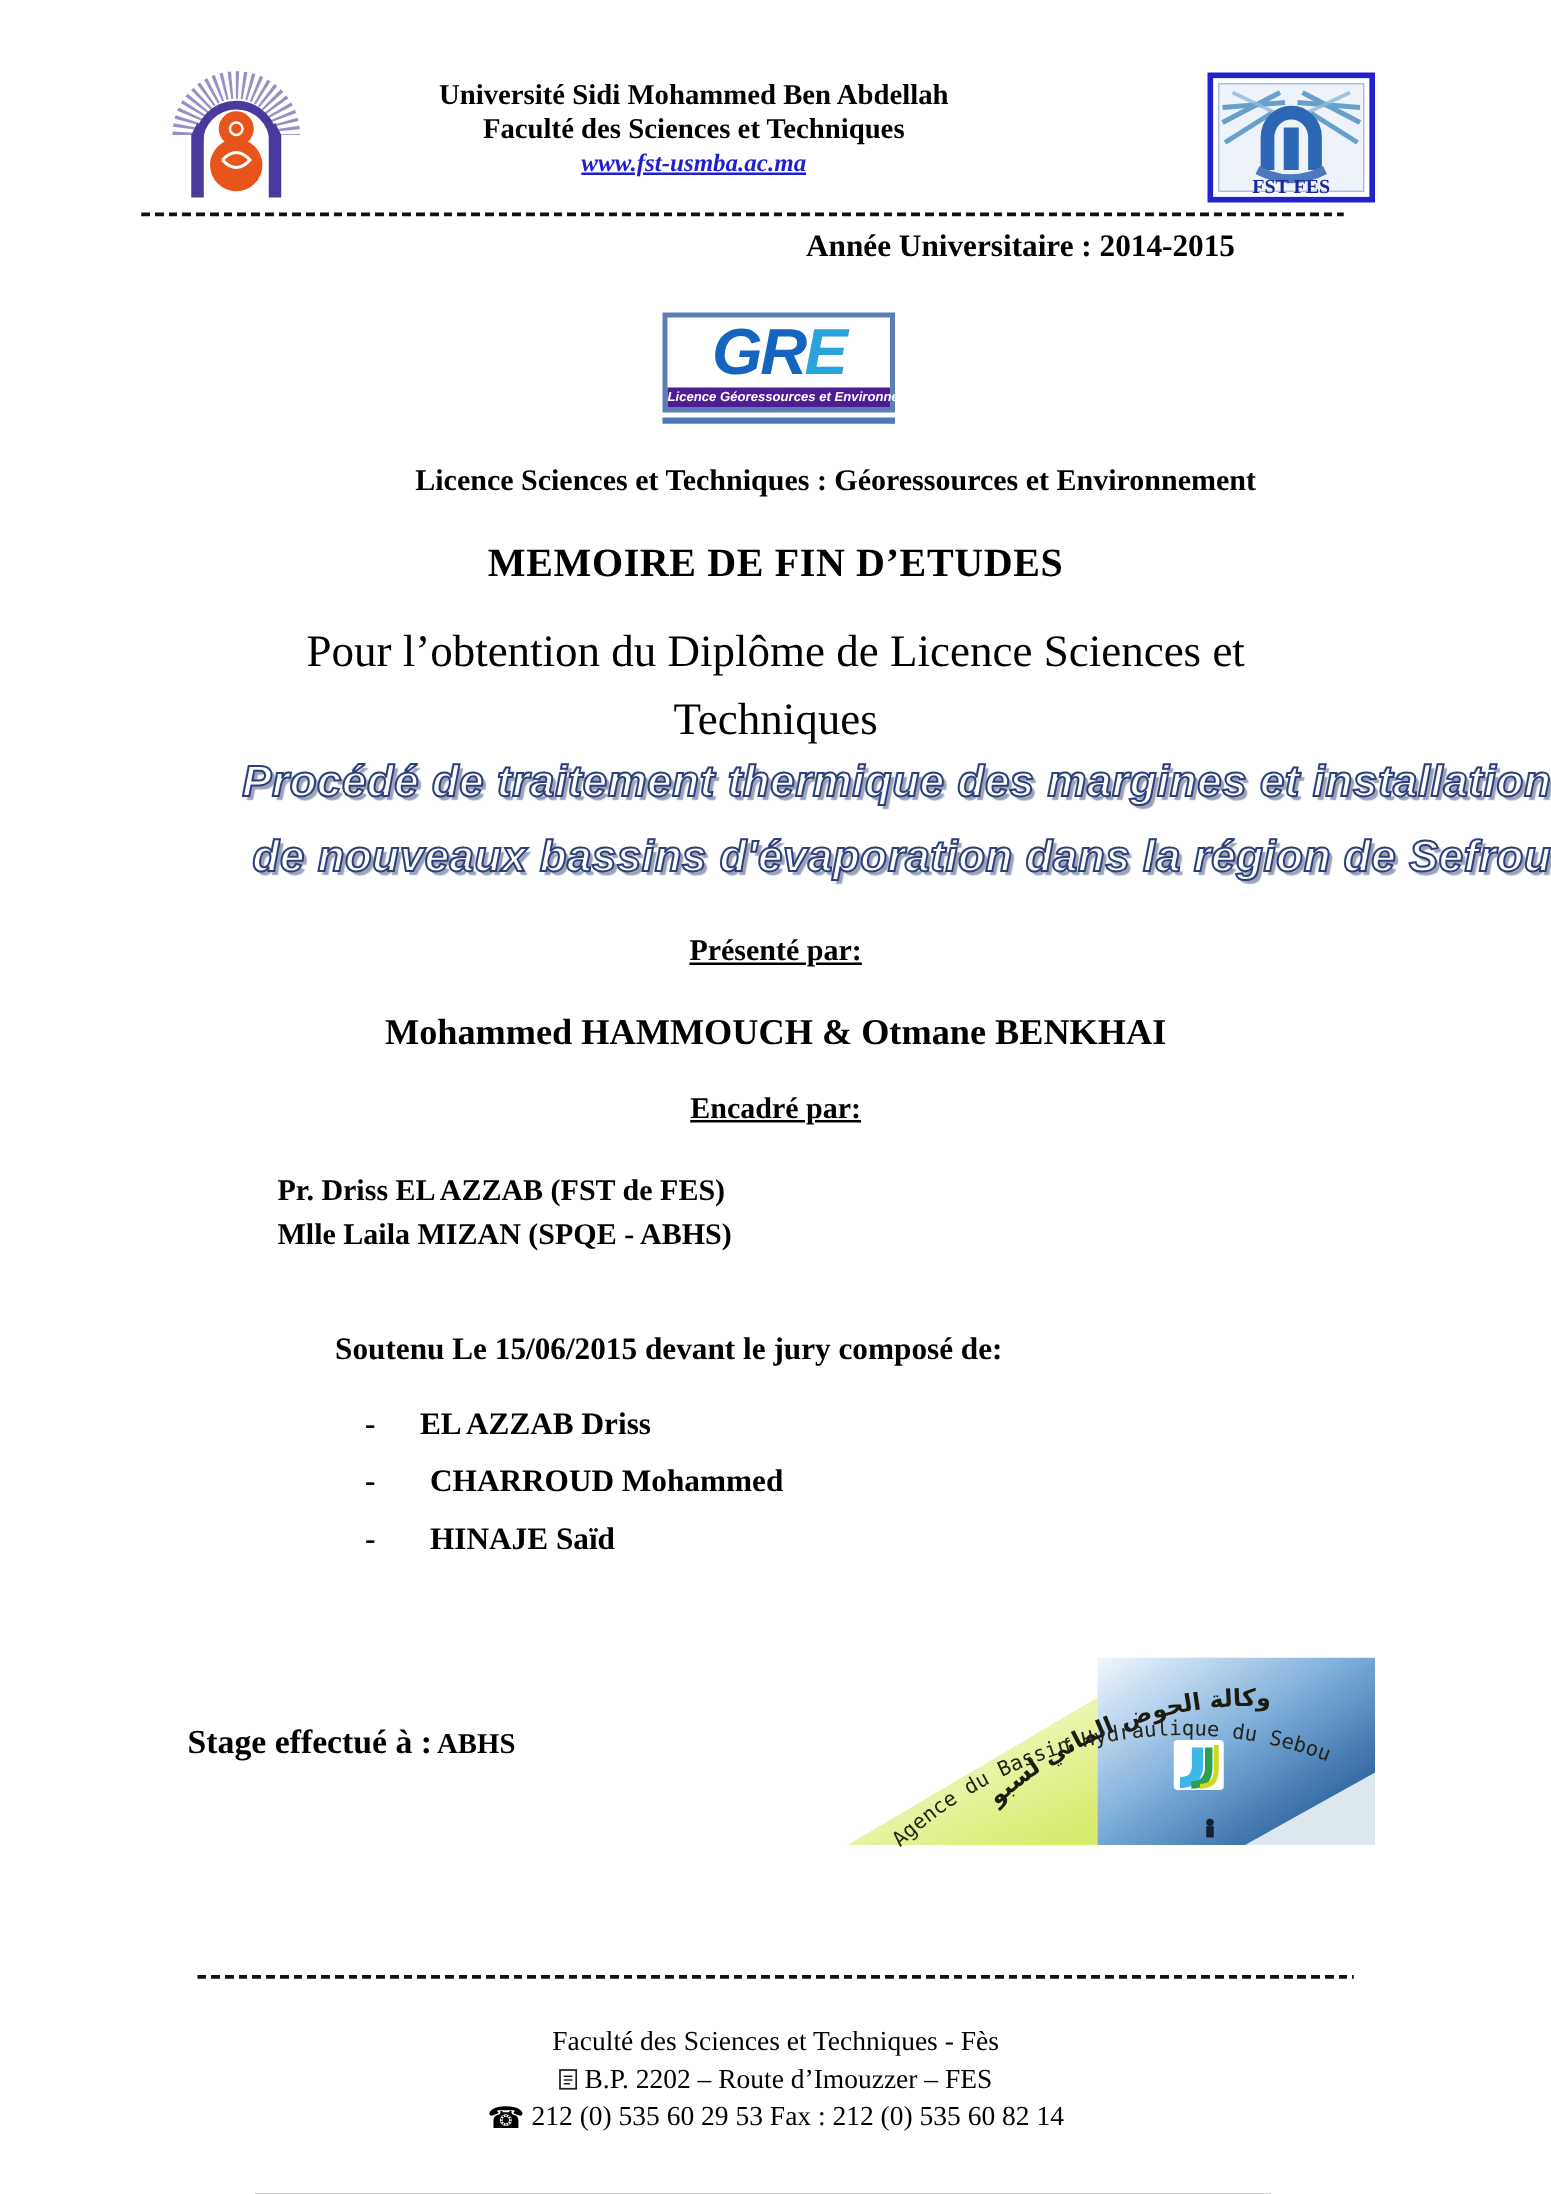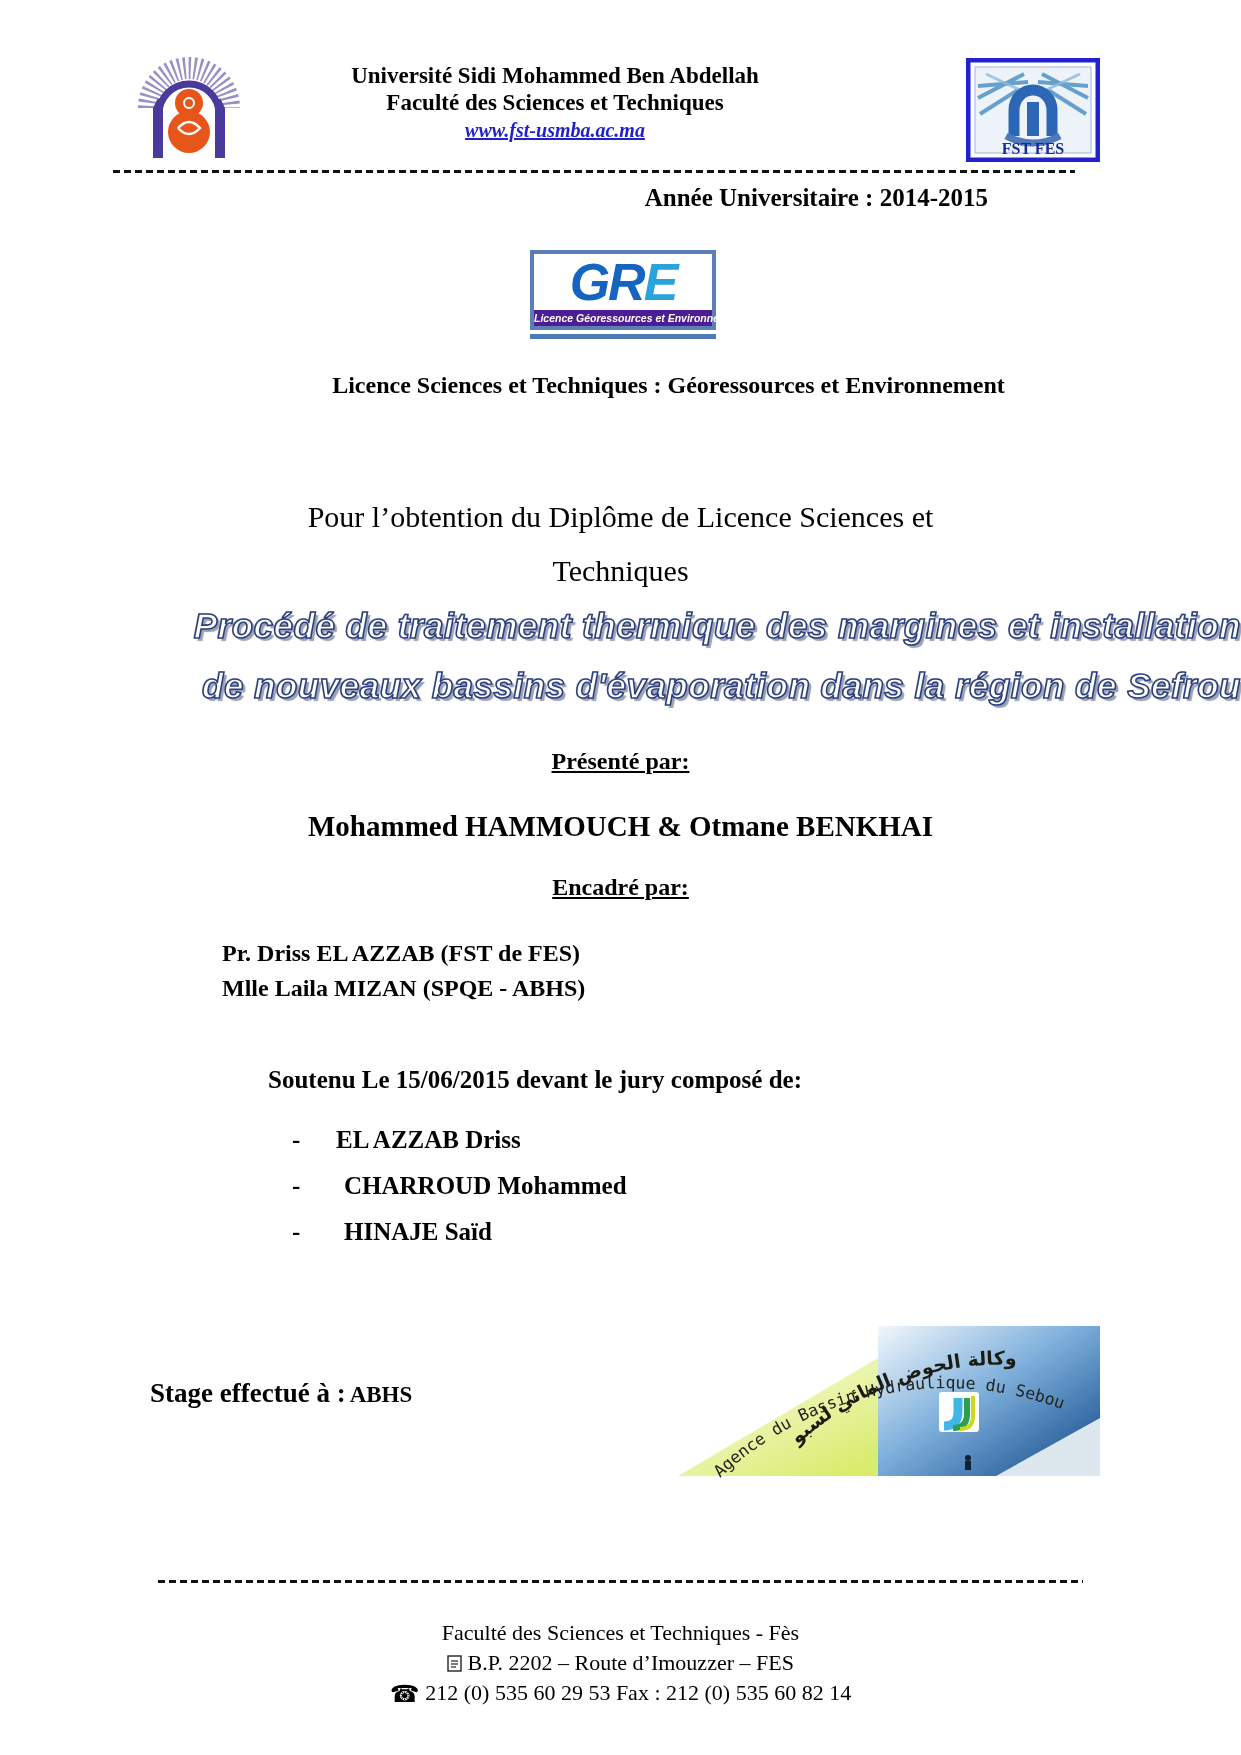--- a/index.html
+++ b/index.html
@@ -22,21 +22,21 @@
   
   .gre-box{width:178px;border:4px solid #5b7fb4;background:#fff;text-align:center;}
   .gre-letters{font-family:"Liberation Sans",sans-serif;font-weight:bold;font-style:italic;font-size:52px;line-height:56px;letter-spacing:-2px;}
   .gre-gr{color:#1565c0;}
   .gre-e{color:#29a3dc;}
   .gre-bar{background:#4c1d95;color:#fff;font-family:"Liberation Sans",sans-serif;font-style:italic;font-weight:bold;font-size:10.5px;line-height:16px;white-space:nowrap;}
   .gre-underline{height:5px;background:#4f7ab8;margin-top:4px;}
   
   .degree{font-size:24px;font-weight:bold;padding-left:48px;}
   .memoir{font-size:32px;font-weight:bold;letter-spacing:.5px;}
-  .purpose{font-size:30px;text-align:center;}
+  .purpose{font-size:36px;text-align:center;}
   .fancy{
     font-family:"Liberation Sans",sans-serif;
     font-weight:bold;font-style:italic;
     font-size:35px;letter-spacing:.5px;
     color:#fff;
     -webkit-text-stroke:1.6px #2c3f7c;
     text-shadow:3px 3px 1px #9aa2b8, -1px -1px 0 #c9cede;
     text-align:right;
   }
   .label-ul{font-size:24px;font-weight:bold;text-decoration:underline;}
@@ -110,20 +110,21 @@
       <div class="gre-letters">
         <span class="gre-gr">GR</span><span class="gre-e">E</span>
       </div>
       <div class="gre-bar">Licence Géoressources et Environnement</div>
     </div>
     <div class="gre-underline"></div>
   </div>
 
   <div class="abs center degree" style="top:372px">Licence Sciences et Techniques : Géoressources et Environnement</div>
 
+  <div class="abs center memoir" style="top:432px">MEMOIRE DE FIN D’ETUDES</div>
 
   <div class="abs center purpose" style="top:500px">Pour l’obtention du Diplôme de Licence Sciences et</div>
   <div class="abs center purpose" style="top:554px">Techniques</div>
 
   <div class="abs center fancy" style="top:606px">Procédé de traitement thermique des margines et installation</div>
   <div class="abs center fancy" style="top:666px">de nouveaux bassins d'évaporation dans la région de Sefrou</div>
 
   <div class="abs center" style="top:748px">
     <span class="label-ul">Présenté par:</span>
   </div>

